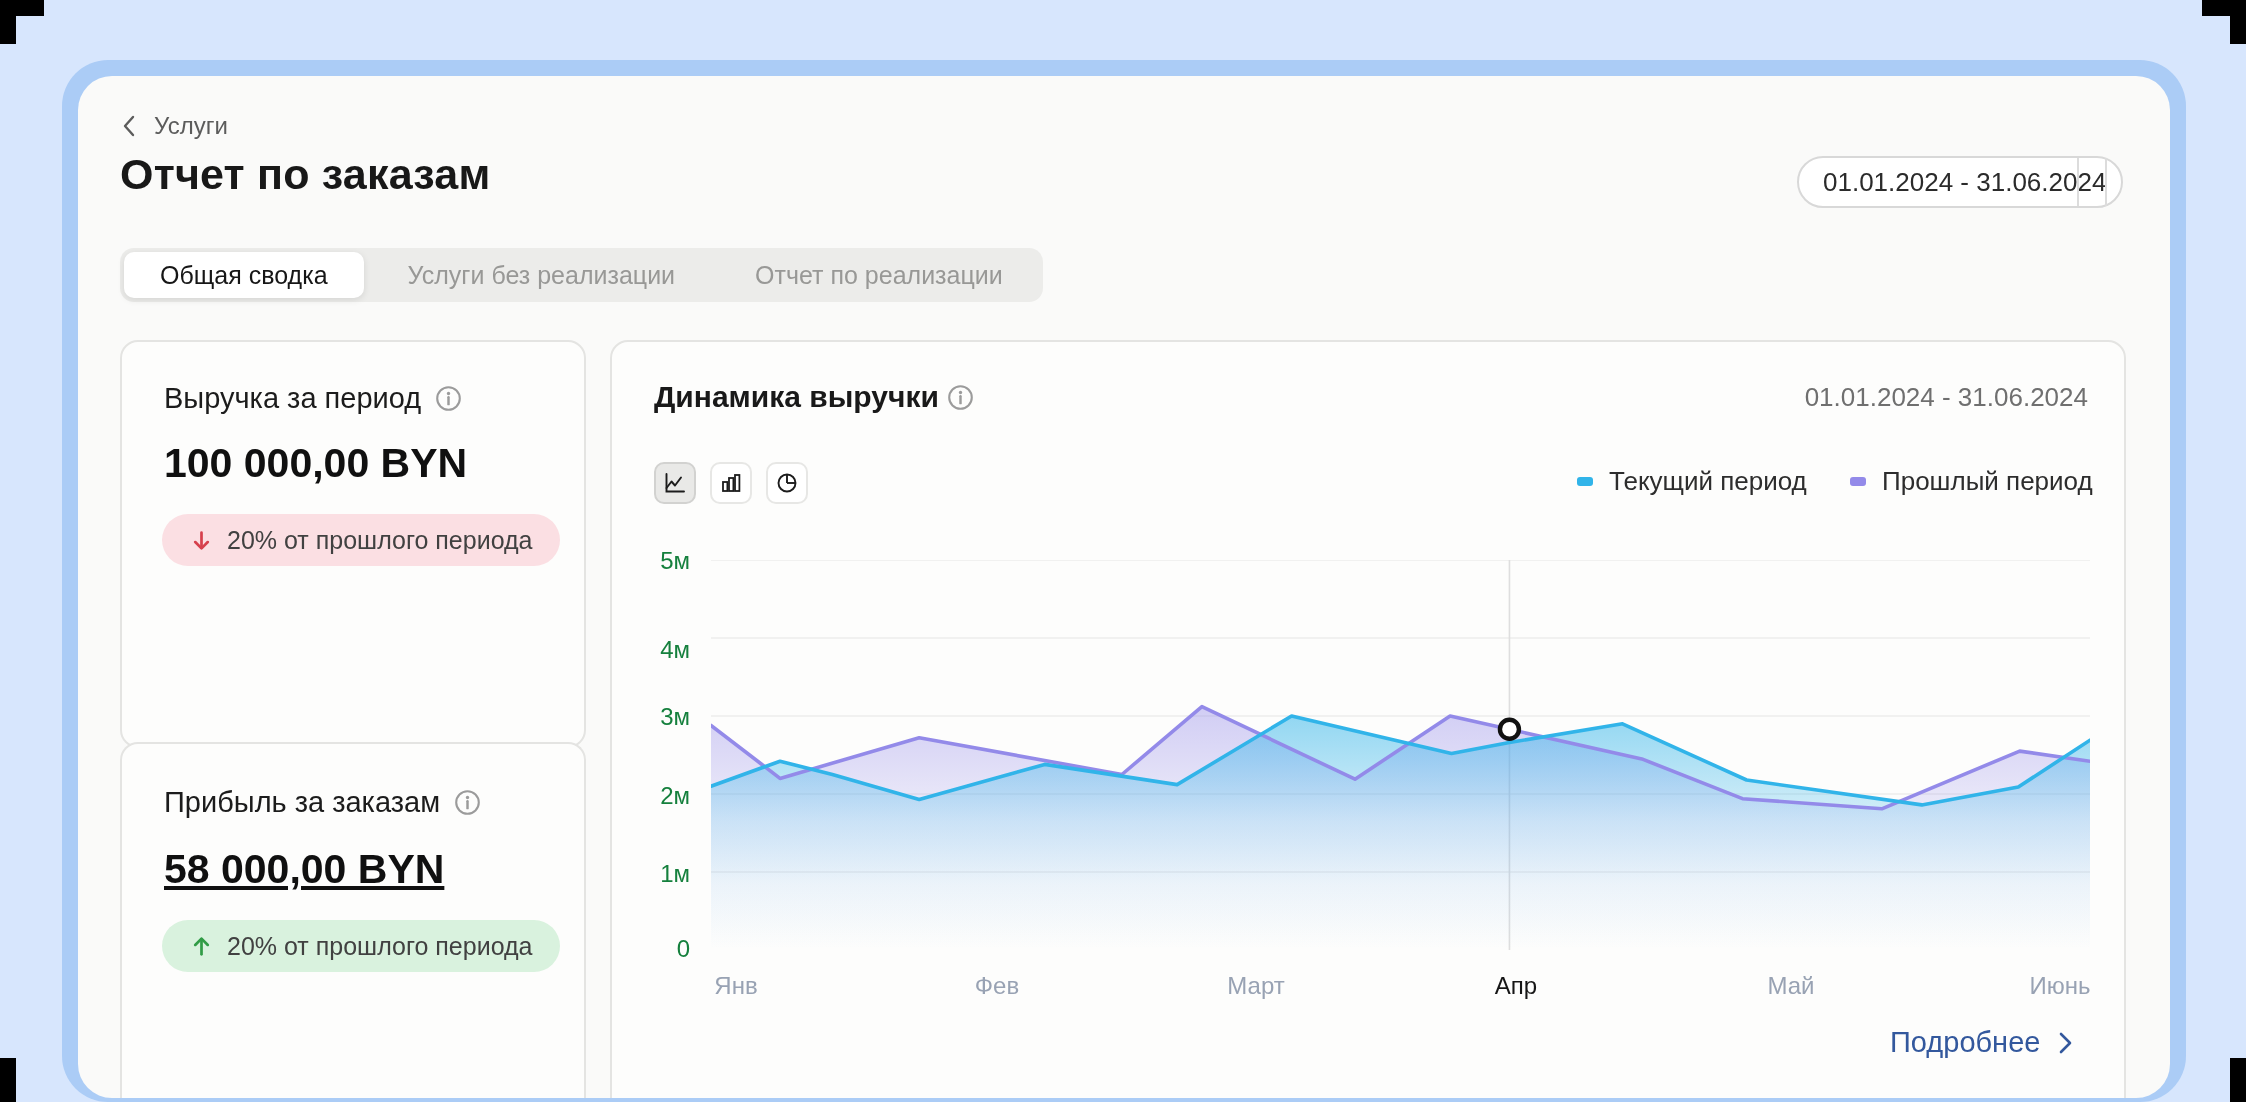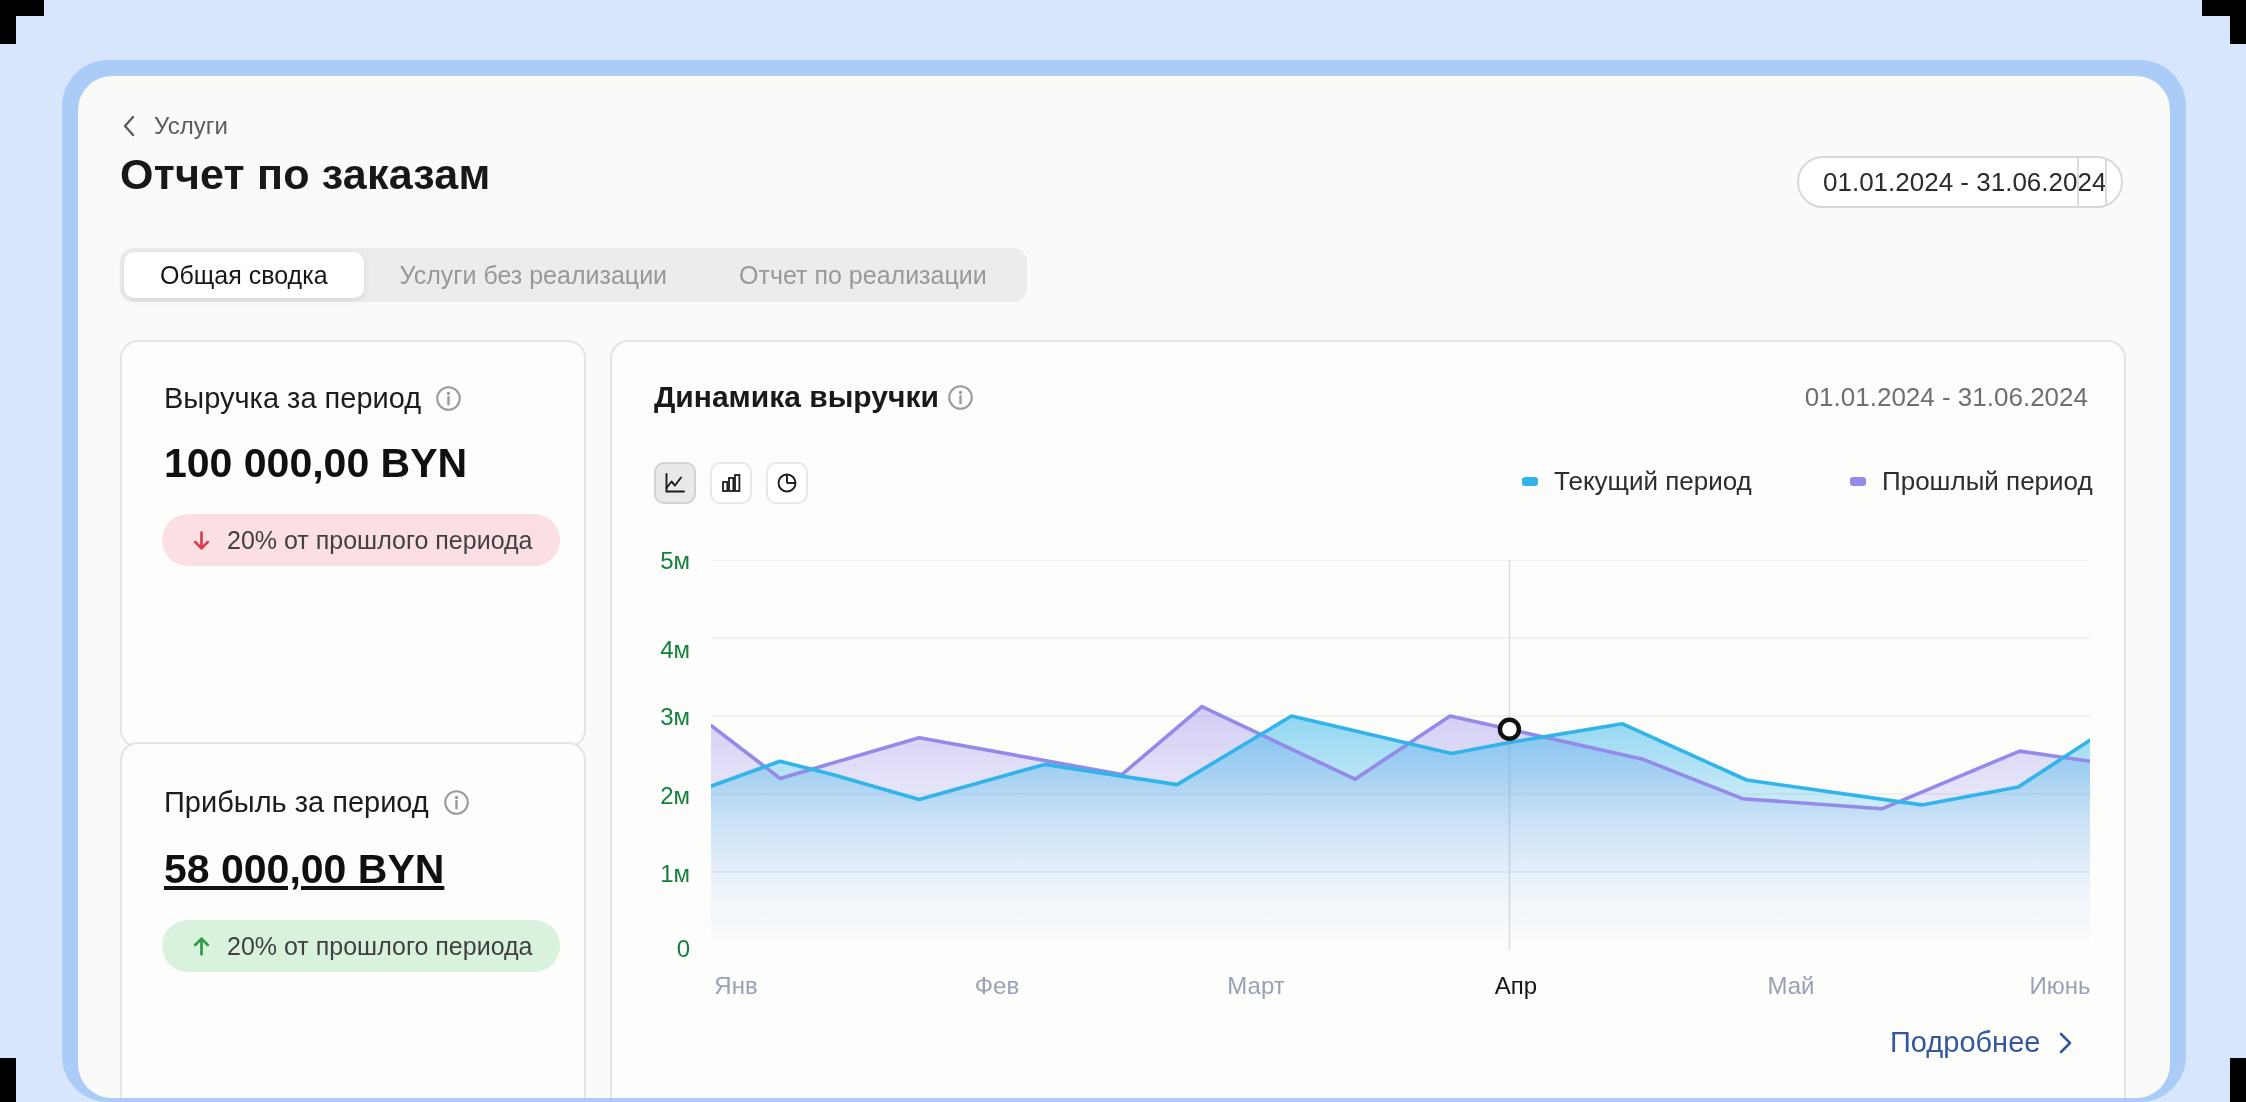--- a/index.html
+++ b/index.html
@@ -19,21 +19,21 @@
   .breadcrumb span { font-size:24px; color:#5c5c5c; }
   .h1 { left:42px; top:74px; font-size:43px; font-weight:600; letter-spacing:.2px; color:#181818; }
 
   
   .date-picker { left:1719px; top:80px; width:326px; height:52px; background:#fff; border:2px solid #d8d8d8; border-radius:27px; }
   .date-picker .dp-text { position:absolute; left:24px; top:0; height:48px; line-height:48px; font-size:26px; color:#2b2b2b; white-space:nowrap; }
   .dp-div { position:absolute; top:0; width:2px; height:48px; background:#dcdcdc; }
   .dp-seg { position:absolute; left:280px; top:0; width:26px; height:48px; }
 
   
-  .tabs { left:42px; top:172px; height:54px; display:inline-flex; align-items:center; background:#ececea; border-radius:14px; padding:0 4px; }
+  .tabs { left:42px; top:172px; height:54px; display:inline-flex; align-items:center; background:#ececea; border-radius:14px; padding:0 4px;gap:8px; }
   .tab { height:46px; display:flex; align-items:center; padding:0 36px; font-size:25px; color:#989896; border-radius:10px; cursor:pointer; white-space:nowrap; }
   .tab.active { background:#fff; color:#161616; box-shadow:0 2px 7px rgba(0,0,0,.10); }
 
   
   .kpi { position:absolute; left:42px; width:466px; background:#fdfdfc; border:2px solid #e4e4e2; border-radius:18px; }
   .kpi-title { position:absolute; left:42px; display:flex; align-items:center; gap:14px; font-size:29px; font-weight:500; color:#1c1c1c; white-space:nowrap; }
   .kpi-value { position:absolute; left:42px; font-size:41px; font-weight:700; color:#101010; white-space:nowrap; }
   .badge { position:absolute; left:40px; height:52px; display:inline-flex; align-items:center; gap:14px; padding:4px 28px; border-radius:26px; font-size:25px; color:#414141; white-space:nowrap; }
   .badge.down { background:#fbdfe3; }
   .badge.up { background:#d9f2de; }
@@ -103,21 +103,21 @@
       <svg width="23" height="23" viewBox="0 0 22 22">
         <line x1="11" y1="3.5" x2="11" y2="18" stroke="#d6404d" stroke-width="2.6" stroke-linecap="round"></line>
         <polyline points="5,12.5 11,18.5 17,12.5" fill="none" stroke="#d6404d" stroke-width="2.6" stroke-linecap="round" stroke-linejoin="round"></polyline>
       </svg>
       <span>20% от прошлого периода</span>
     </div>
   </div>
 
   <div class="kpi" style="top:666px; height:432px; border-radius:18px 18px 0 0; border-bottom:none;">
     <div class="kpi-title" style="top:42px;">
-      <span>Прибыль за период</span>
+      <span>Прибыль за заказам</span>
       <svg width="27" height="27" viewBox="0 0 22 22">
         <circle cx="11" cy="11" r="9.2" fill="none" stroke="#9b9b9b" stroke-width="1.7"></circle>
         <circle cx="11" cy="6.9" r="1.35" fill="#9b9b9b"></circle>
         <line x1="11" y1="10" x2="11" y2="15.6" stroke="#9b9b9b" stroke-width="2" stroke-linecap="round"></line>
       </svg>
     </div>
     <div class="kpi-value" style="top:102px;text-decoration:underline;">58 000,00 BYN</div>
     <div class="badge up" style="top:176px;">
       <svg width="23" height="23" viewBox="0 0 22 22">
         <line x1="11" y1="18.5" x2="11" y2="4" stroke="#319c46" stroke-width="2.6" stroke-linecap="round"></line>
@@ -154,21 +154,21 @@
       </div>
       <div class="tool-btn">
         <svg width="24" height="24" viewBox="0 0 24 24">
           <circle cx="12" cy="12" r="8.5" fill="none" stroke="#1c1c1c" stroke-width="1.9"></circle>
           <line x1="12" y1="12" x2="12" y2="3.5" stroke="#1c1c1c" stroke-width="1.9"></line>
           <line x1="12" y1="12" x2="20.5" y2="12" stroke="#1c1c1c" stroke-width="1.9"></line>
         </svg>
       </div>
     </div>
 
-    <div class="legend-item" style="left:910px;">
+    <div class="legend-item" style="left:965px;">
       <div class="swatch" style="background:#31b4e9;"></div>
       <span>Текущий период</span>
     </div>
     <div class="legend-item" style="left:1238px;">
       <div class="swatch" style="background:#938ae9;"></div>
       <span>Прошлый период</span>
     </div>
 
     <div class="ytick" style="top:205px;">5м</div>
     <div class="ytick" style="top:294px;">4м</div>

